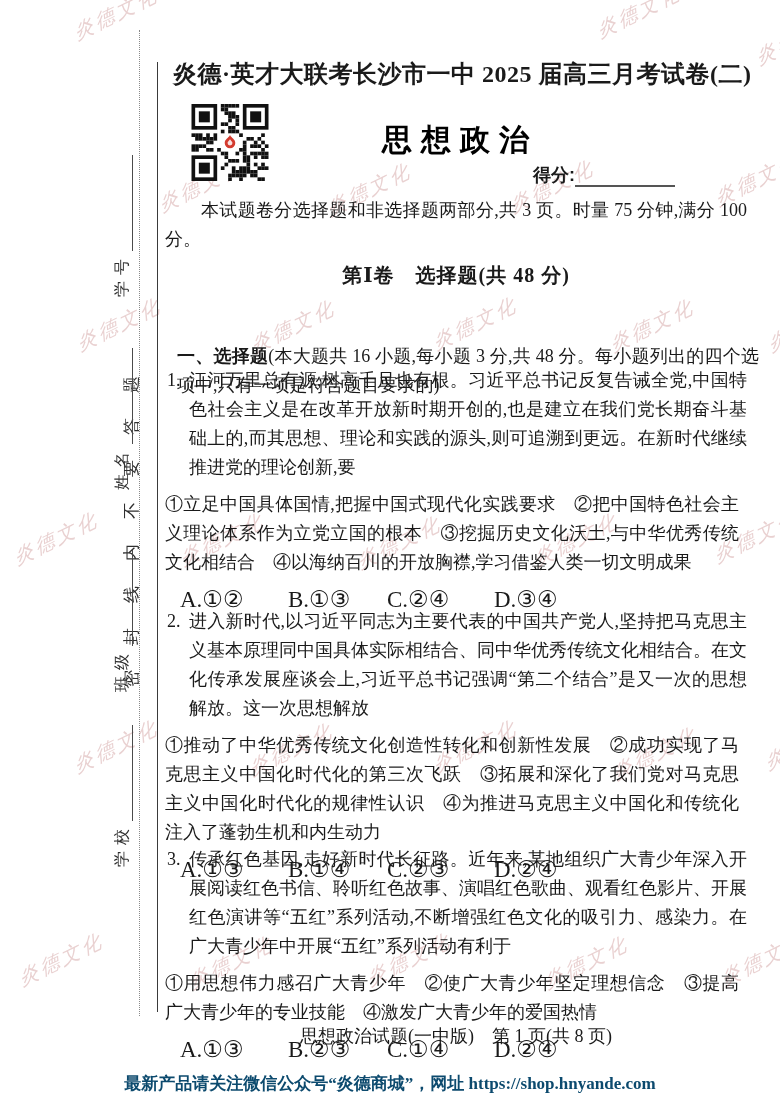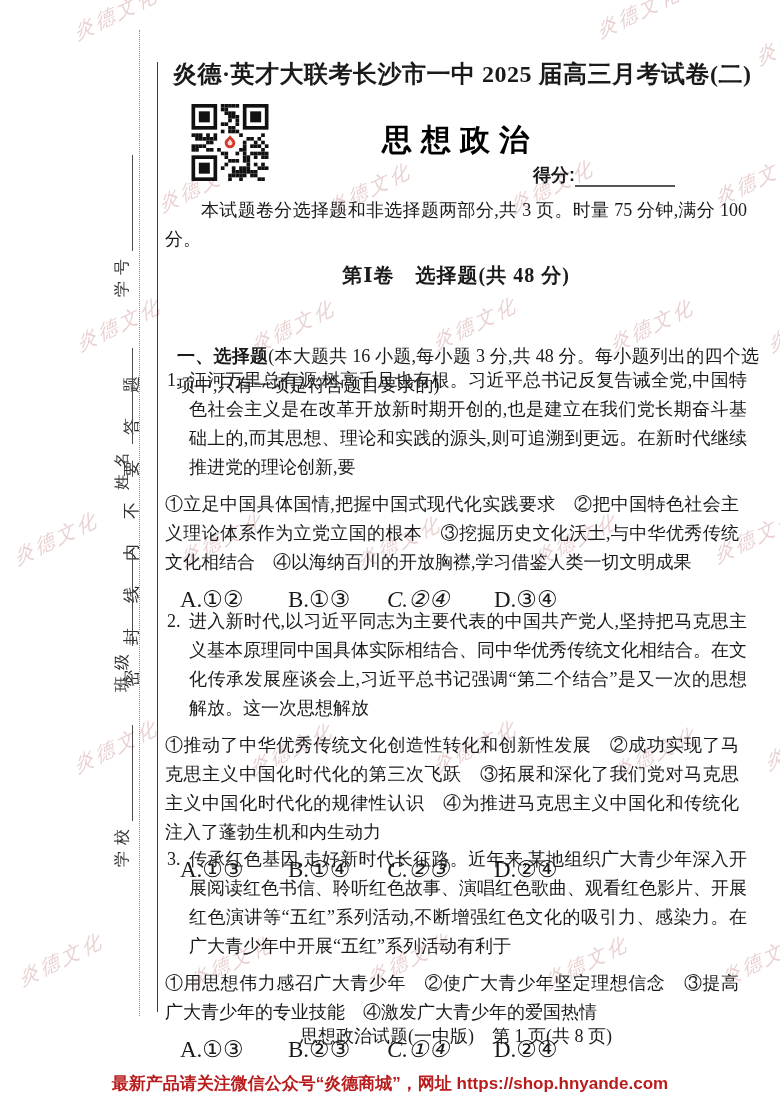--- a/index.html
+++ b/index.html
@@ -58,30 +58,30 @@
   .instruction{position:absolute;left:12px;top:308px;width:582px;margin-top:34px;}
   .instruction b{font-family:"Liberation Sans","DejaVu Sans",sans-serif;}
   .question{position:absolute;left:0;width:582px;}
   .q-inner{position:relative;padding-left:24px;}
   .q-num{position:absolute;left:2px;top:0;}
   .q-items{margin:8px;}
   .opts{position:relative;height:29px;font-size:23px;line-height:29px;}
   .opts span{position:absolute;top:0;}
   .opts span:nth-child(1){left:15px;}
   .opts span:nth-child(2){left:123px;}
-  .opts span:nth-child(3){left:222px;font-style:italic;}
+  .opts span:nth-child(3){left:222px;}
   .opts span:nth-child(4){left:329px;}
   .page-footer{
     position:absolute;left:165px;top:1024px;width:582px;text-align:center;
     font-size:18px;z-index:1;
   }
   .promo{
     position:absolute;left:0;top:1072px;width:780px;text-align:center;
-    font-size:17px;font-weight:bold;color:#b91c1c;z-index:1;
-    font-family:Liberation Sans, sans-serif;
+    font-size:17px;font-weight:bold;color:#0c4a6e;z-index:1;
+    font-family:Liberation Serif, serif;
   }
 </style>
 </head>
 <body>
 
 <div id="watermarks">
     <div class="wm" style="left: 75px; top: 20px; color: rgb(207, 154, 154); opacity: 0.45;">炎德文化</div>
     <div class="wm" style="left: 598px; top: 18px; color: rgb(207, 154, 154); opacity: 0.45;">炎德文化</div>
     <div class="wm" style="left: 757px; top: 45px; color: rgb(207, 154, 154); opacity: 0.45;">炎德文化</div>
     <div class="wm" style="left: 160px; top: 192px; color: rgb(207, 154, 154); opacity: 0.45;">炎德文化</div>

